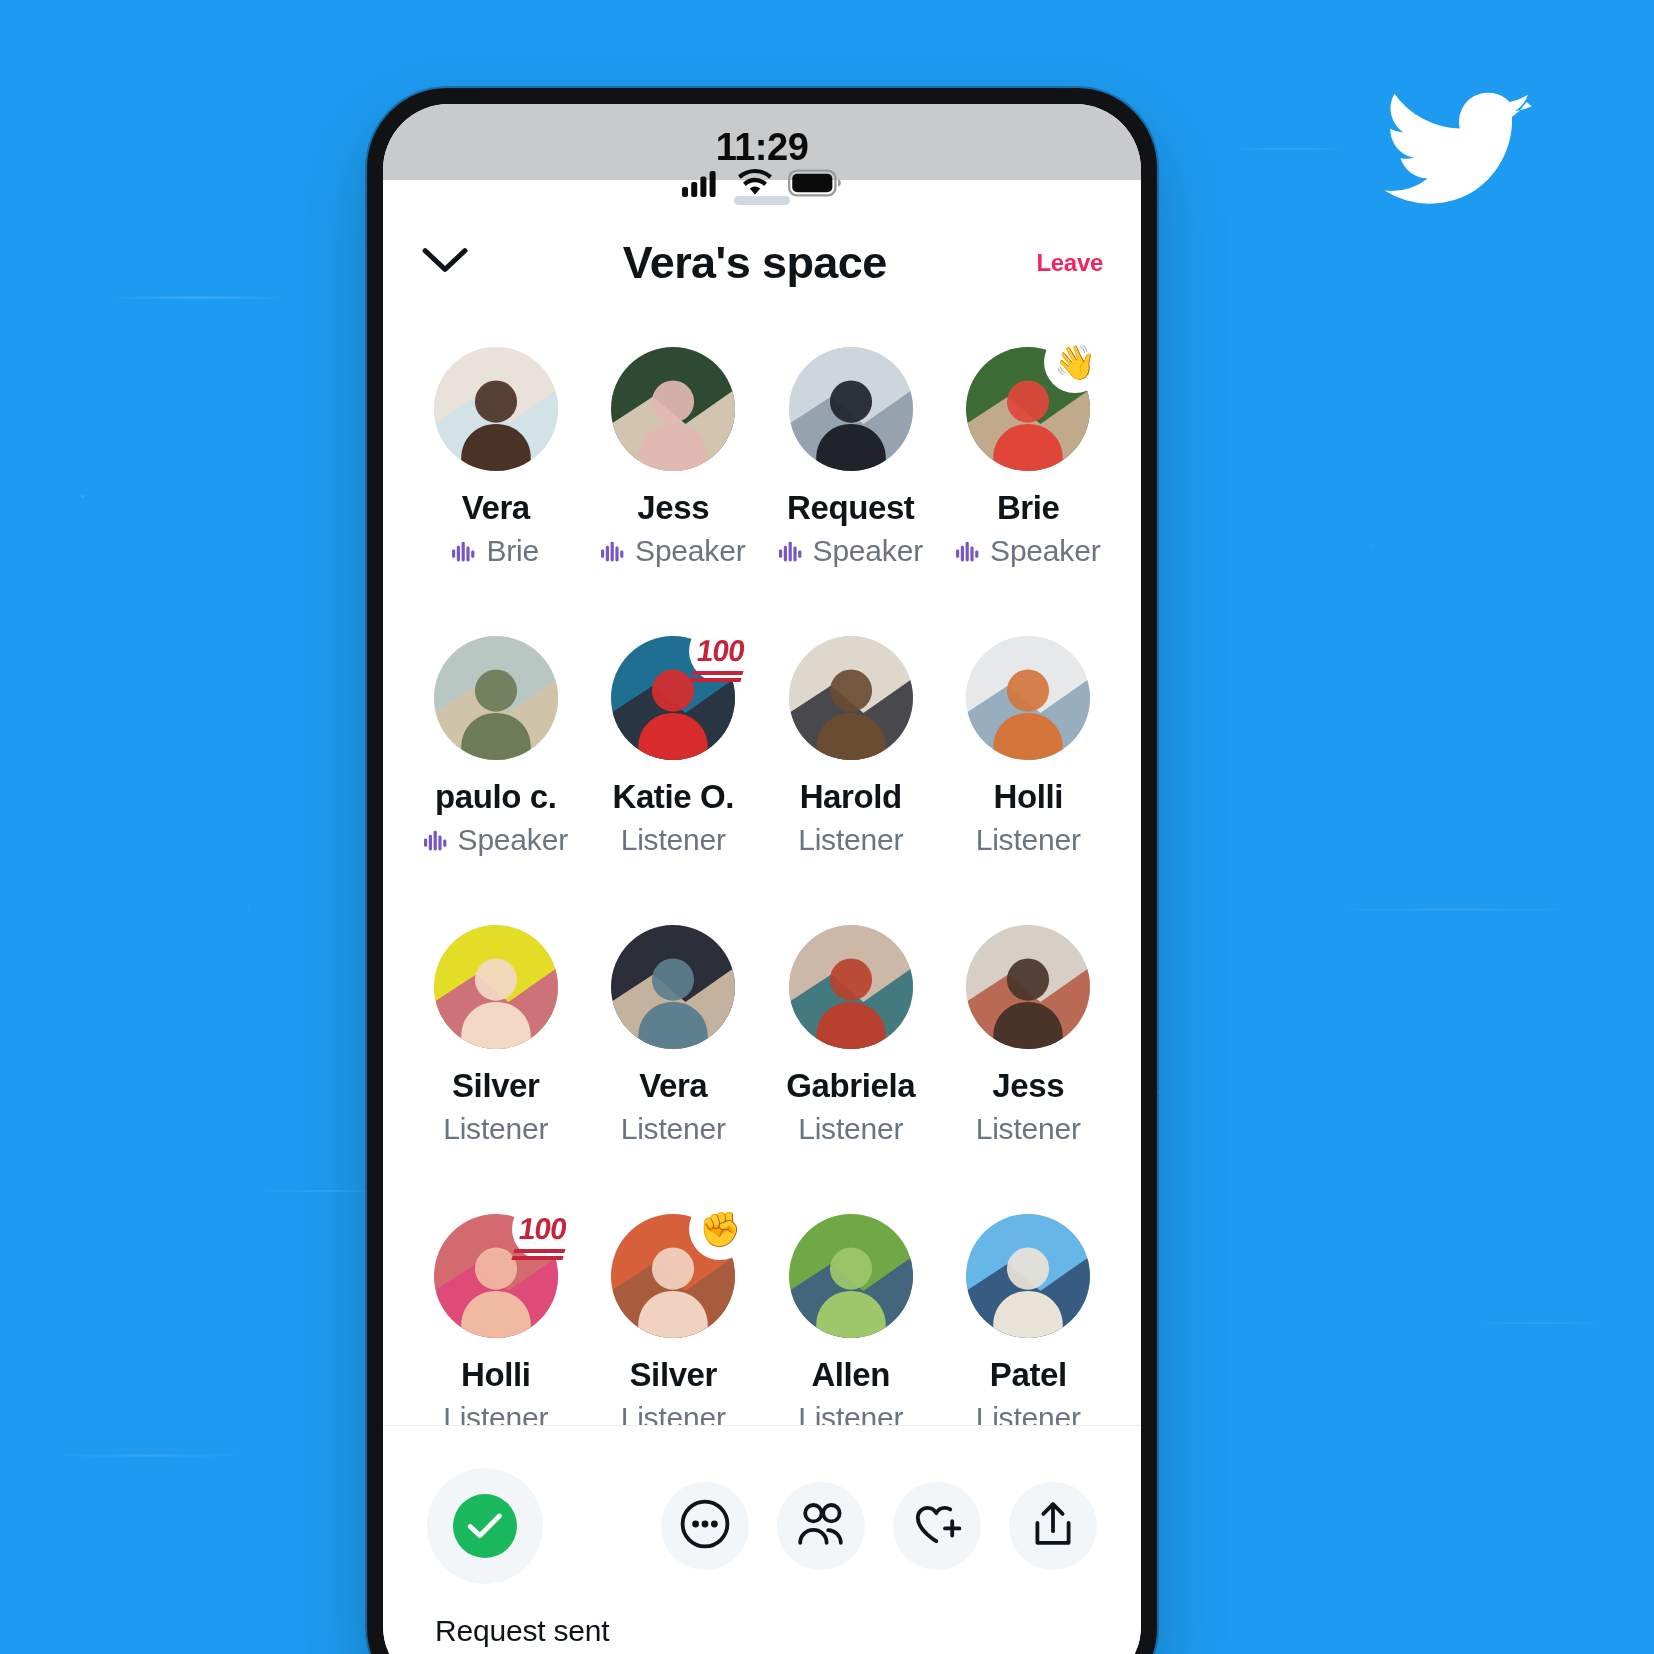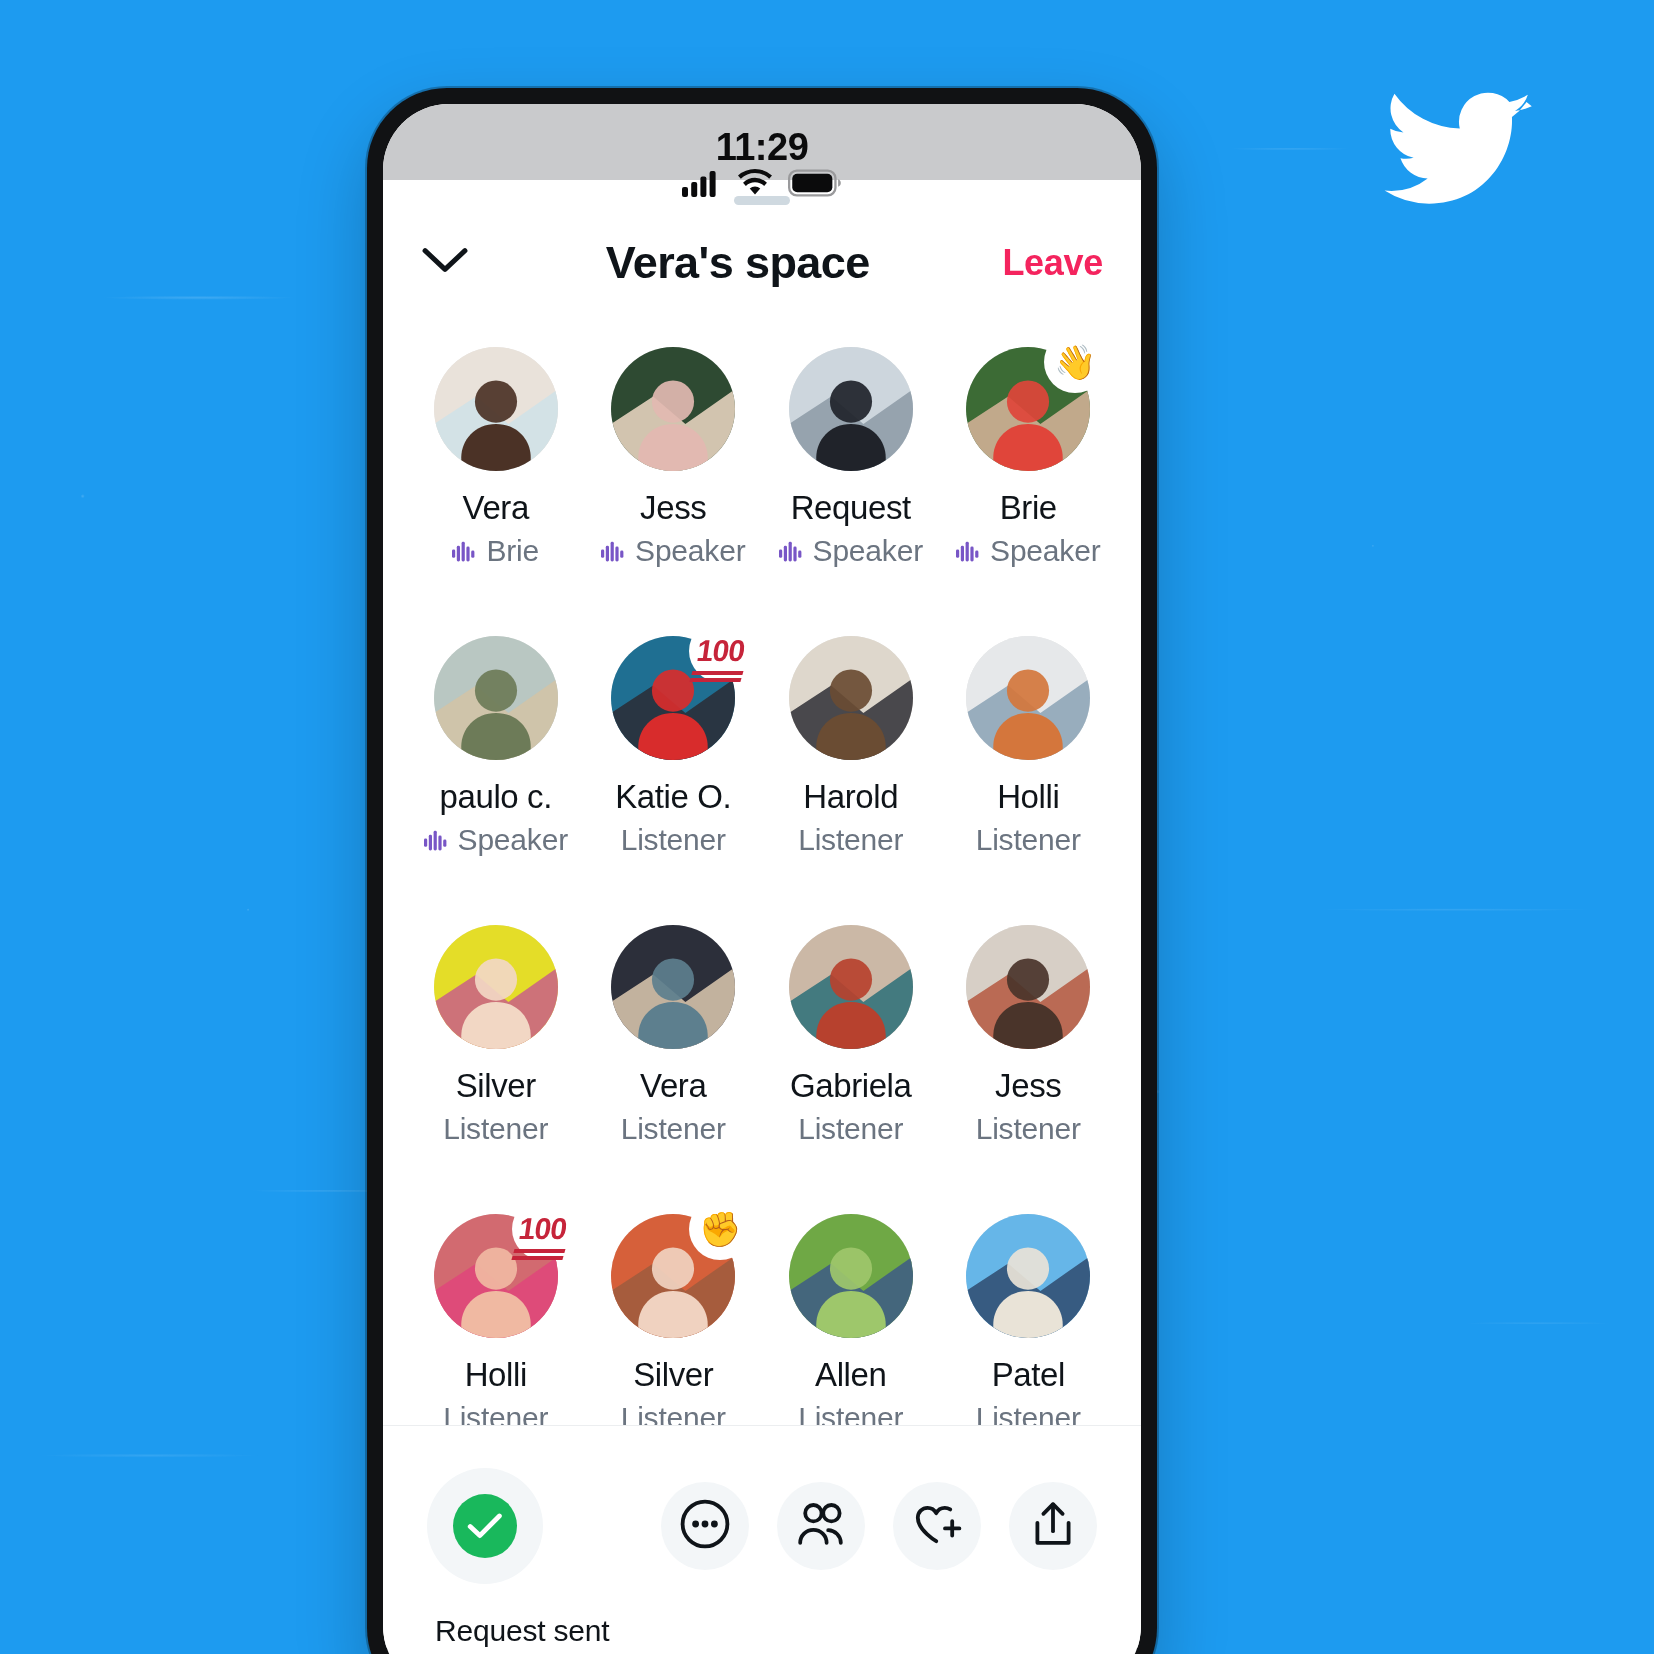--- a/index.html
+++ b/index.html
@@ -98,21 +98,21 @@
   .sheet-title {
     flex: 1 1 auto;
     text-align: center;
     font-size: 45px;
     font-weight: bold;
     color: #0f1419;
     letter-spacing: -.6px;
   }
   .leave-btn {
     flex: 0 0 auto;
-    font-size: 36px;
+    font-size: 24px;
     font-weight: bold;
     color: #f4245e;
     letter-spacing: -.3px;
     padding-right: 4px;
   }
 
   
   .people-area {
     position: relative;
     height: 1108px;
@@ -151,21 +151,21 @@
   .badge.hundred .u1 { position: relative; display: inline-block; transform: skewX(-8deg); }
   .badge.hundred .u1::after {
     content: "";
     position: absolute; left: -2px; right: -2px; bottom: -9px;
     height: 4px; background: #c6243a;
     box-shadow: 0 7px 0 0 #c6243a;
     transform: skewX(-8deg);
   }
   .p-name {
     font-size: 33px;
-    font-weight: normal;
+    font-weight: bold;
     color: #0f1419;
     letter-spacing: -.4px;
     margin-bottom: 7px;
   }
   .p-role {
     font-size: 30px;
     color: #6b7480;
     display: flex; align-items: center; justify-content: center;
     gap: 8px;
     letter-spacing: -.2px;

